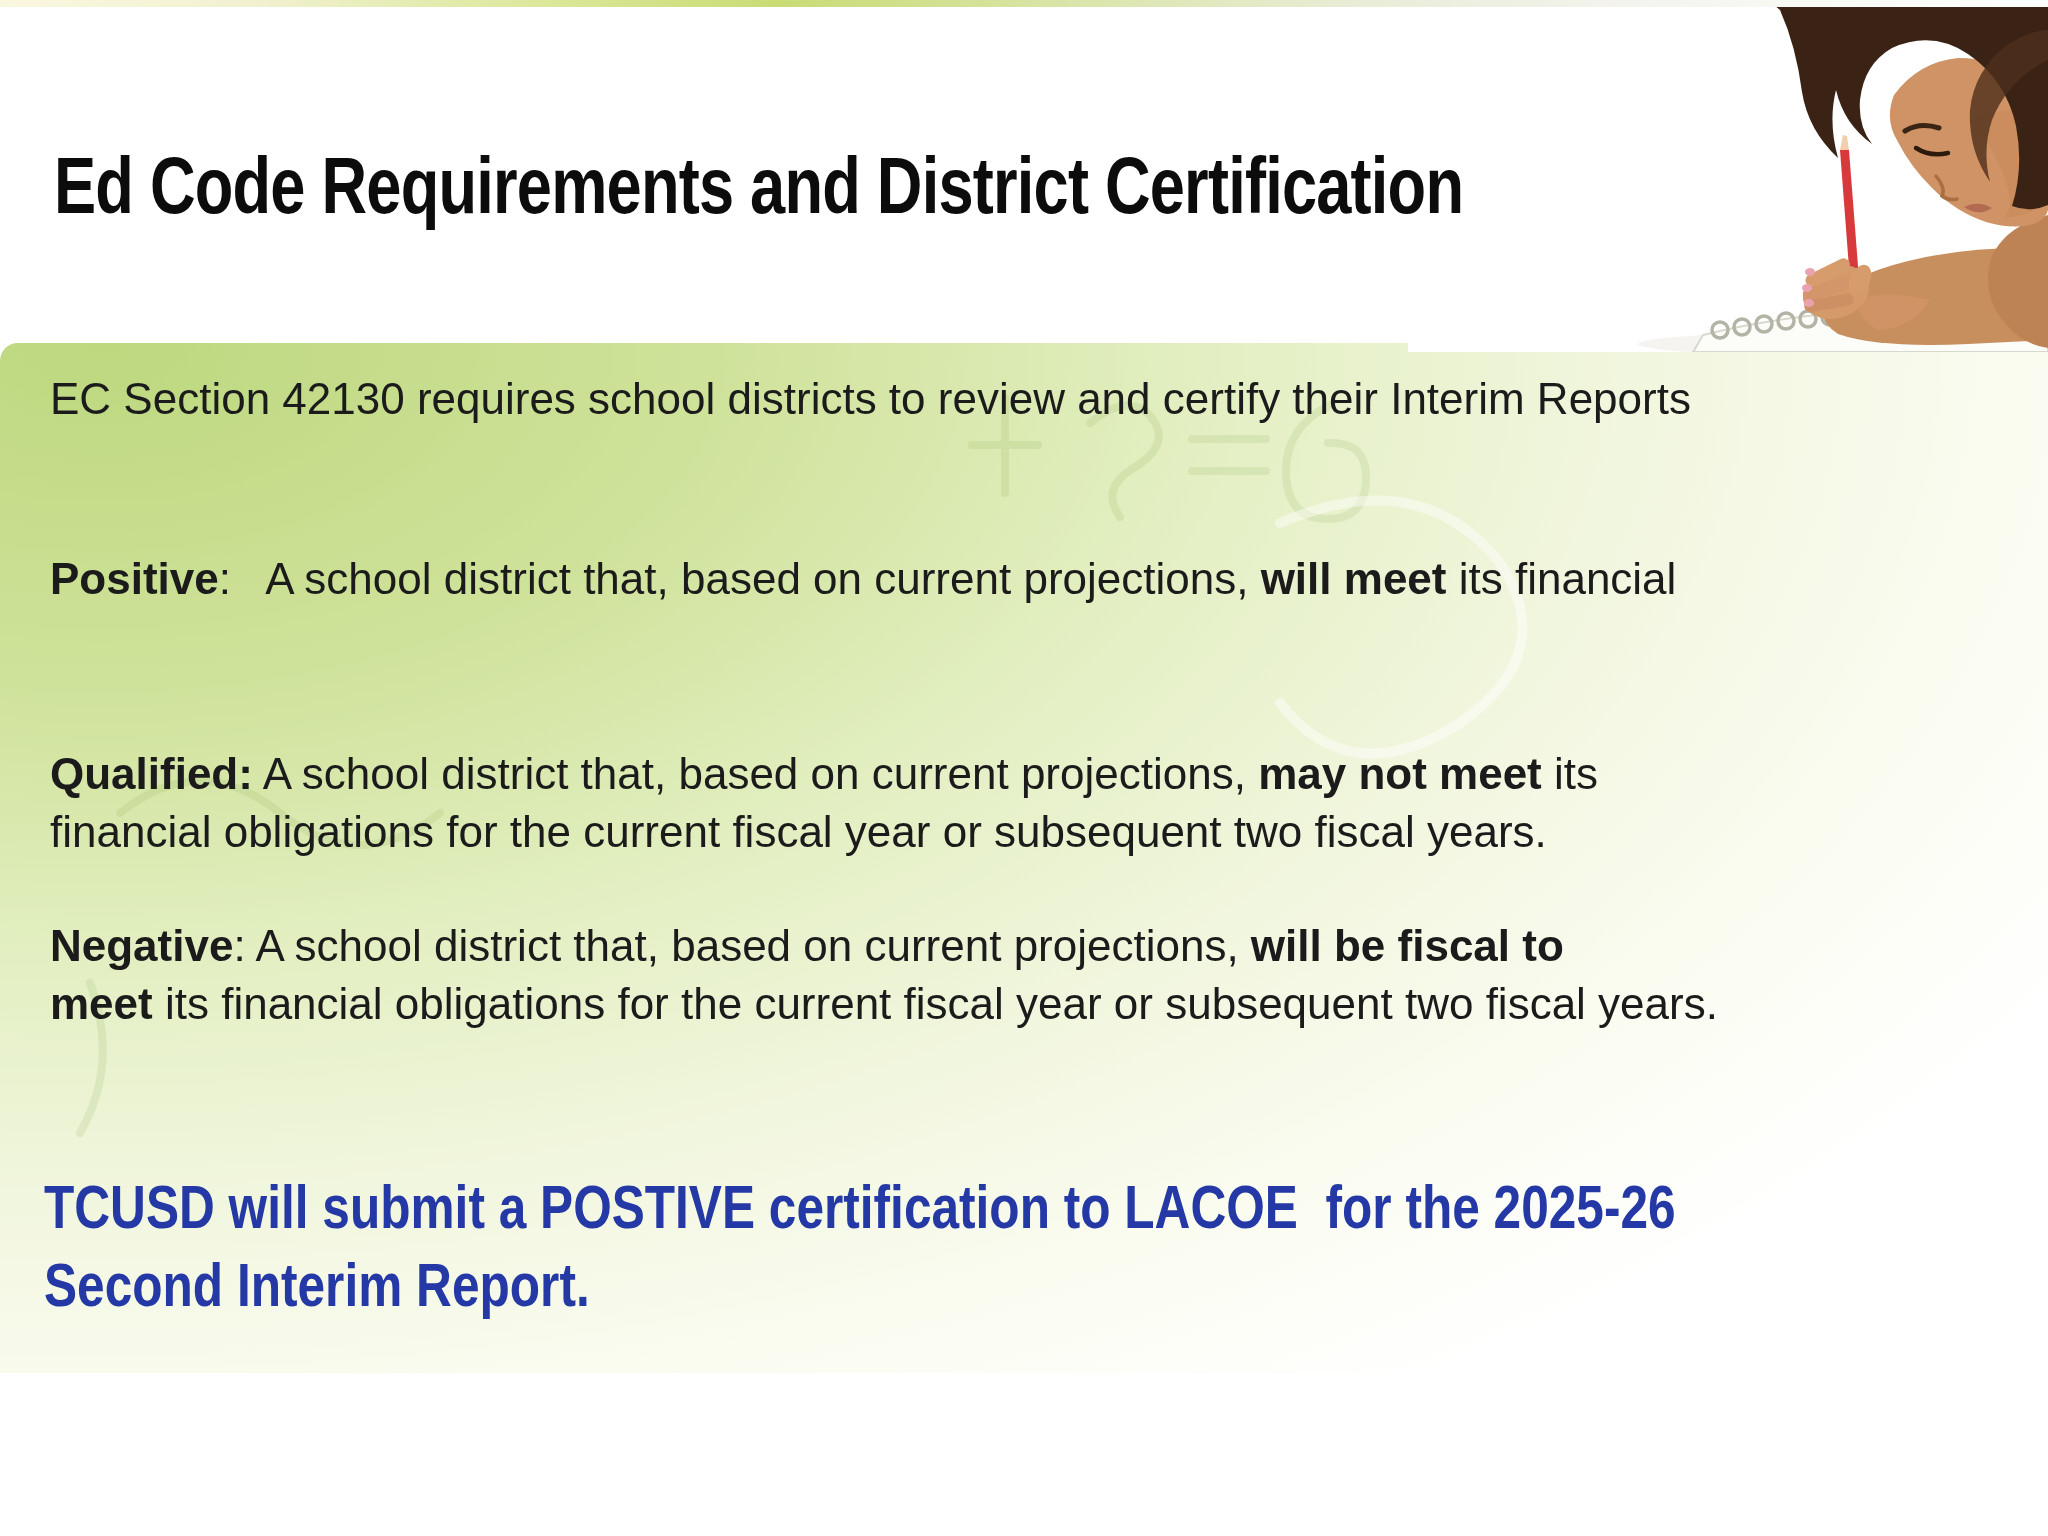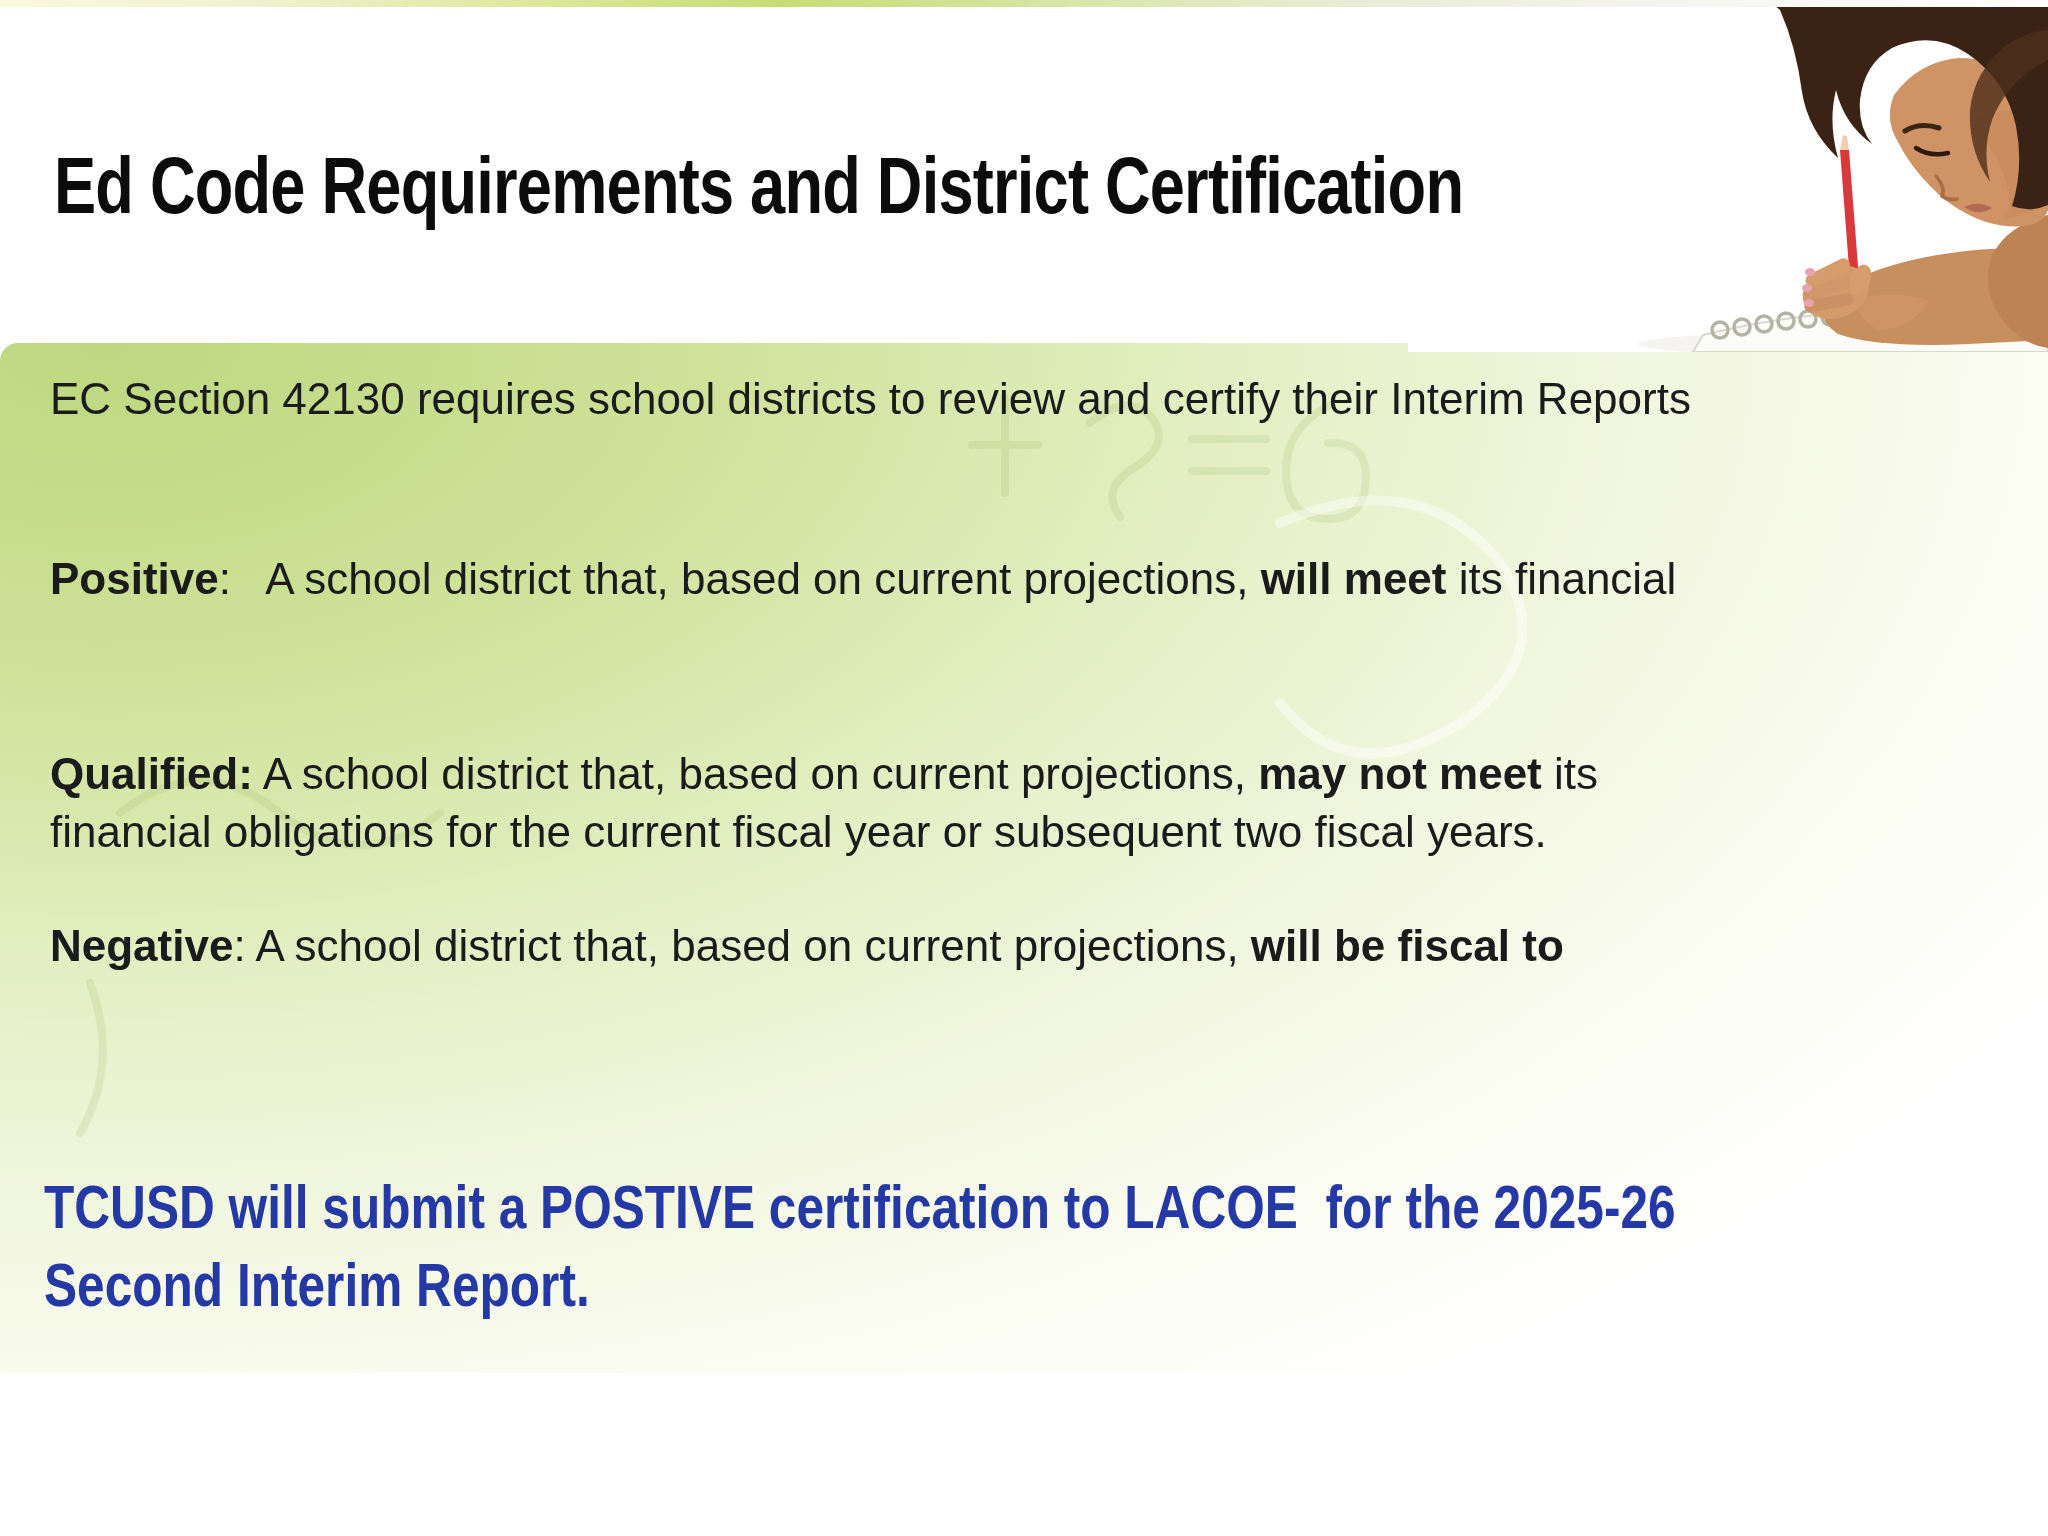--- a/index.html
+++ b/index.html
@@ -138,19 +138,20 @@
         </div>
         <div class="para para-positive">
           <div class="line"><span class="bold">Positive</span><span>:   A school district that, based on current projections, </span><span class="bold">will meet</span><span> its financial</span></div>
         </div>
         <div class="para para-qualified">
           <div class="line"><span class="bold">Qualified:</span><span> A school district that, based on current projections, </span><span class="bold">may not meet</span><span> its</span></div>
           <div class="line"><span>financial obligations for the current fiscal year or subsequent two fiscal years.</span></div>
         </div>
         <div class="para para-negative">
           <div class="line"><span class="bold">Negative</span><span>: A school district that, based on current projections, </span><span class="bold">will be fiscal to</span></div>
+          <div class="line"><span class="bold">meet</span><span> its financial obligations for the current fiscal year or subsequent two fiscal years.</span></div>
         </div>
       </div>
 
     <div class="conclusion" id="conclusion"><div class="line">TCUSD will submit a POSTIVE certification to LACOE  for the 2025-26</div><div class="line">Second Interim Report.</div></div>
 
   </div>
 </div>
 
 </body></html>

